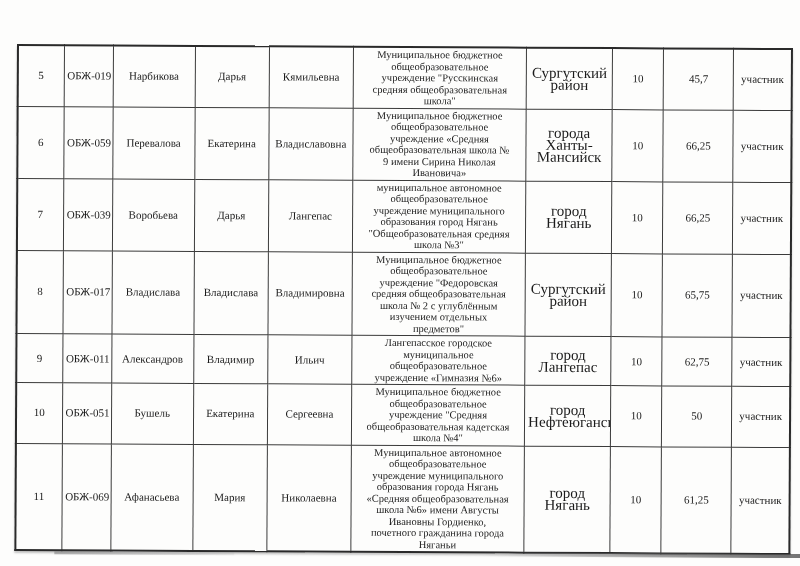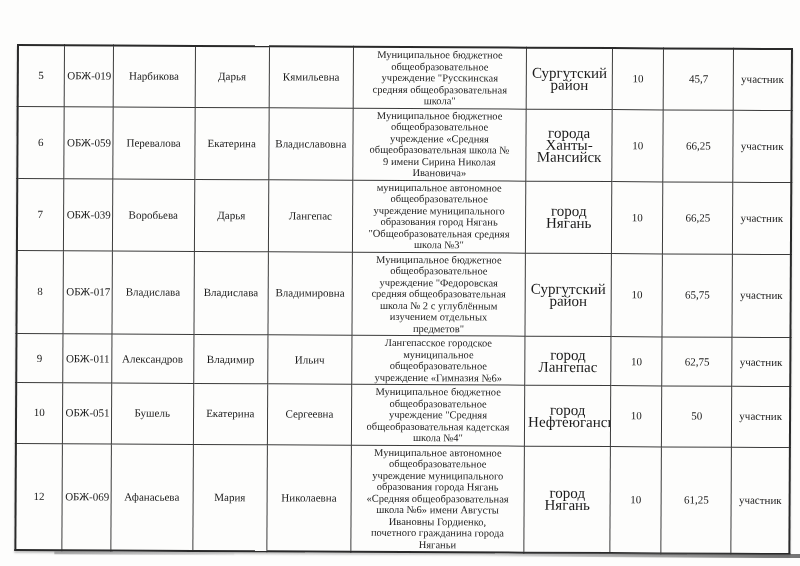--- a/index.html
+++ b/index.html
@@ -134,21 +134,21 @@
     <td class="c-last">Бушель</td>
     <td class="c-first">Екатерина</td>
     <td class="c-mid">Сергеевна</td>
     <td class="c-school">Муниципальное бюджетное общеобразовательное учреждение "Средняя общеобразовательная кадетская школа №4"</td>
     <td class="c-city">город Нефтеюганск</td>
     <td class="c-grade">10</td>
     <td class="c-score">50</td>
     <td class="c-status">участник</td>
   </tr>
           <tr>
-    <td class="c-num">12</td>
+    <td class="c-num">11</td>
     <td class="c-code">ОБЖ-069</td>
     <td class="c-last">Афанасьева</td>
     <td class="c-first">Мария</td>
     <td class="c-mid">Николаевна</td>
     <td class="c-school">Муниципальное автономное общеобразовательное учреждение муниципального образования города Нягань «Средняя общеобразовательная школа №6» имени Августы Ивановны Гордиенко, почетного гражданина города Няганьи</td>
     <td class="c-city">город Нягань</td>
     <td class="c-grade">10</td>
     <td class="c-score">61,25</td>
     <td class="c-status">участник</td>
   </tr>

